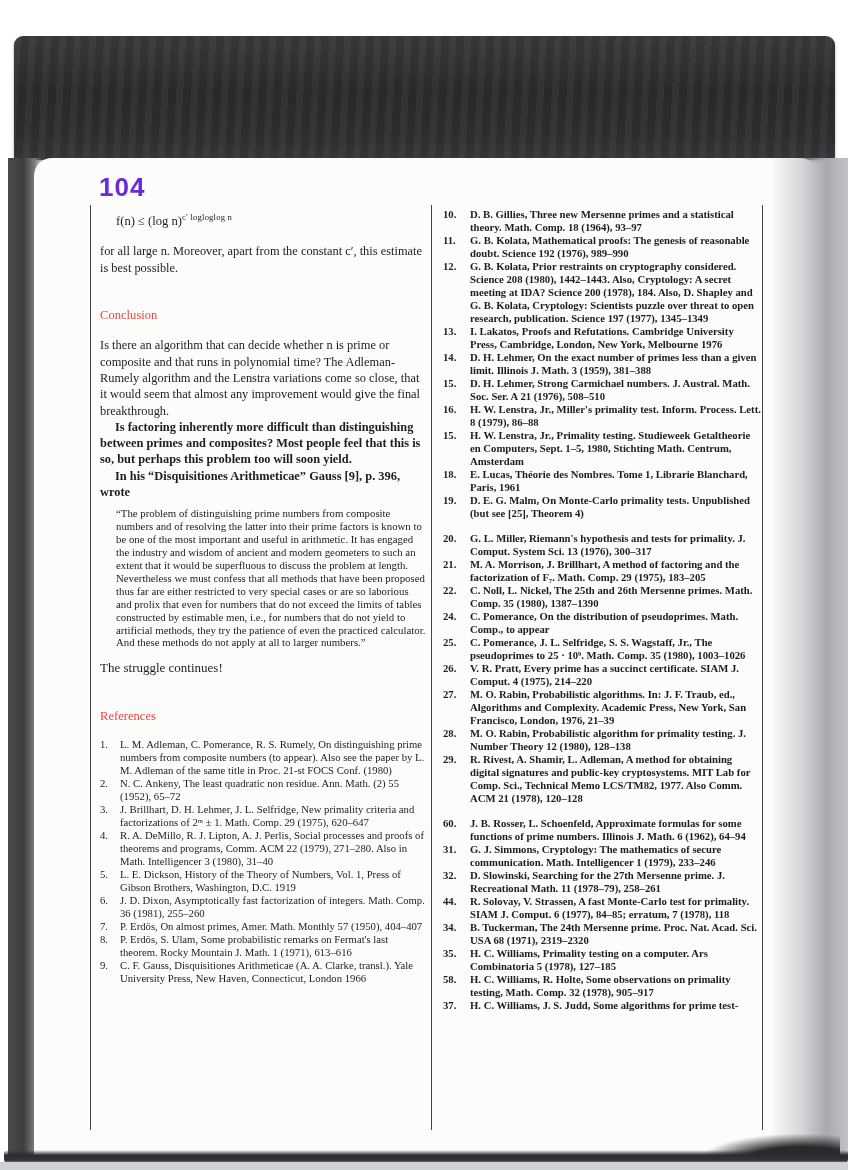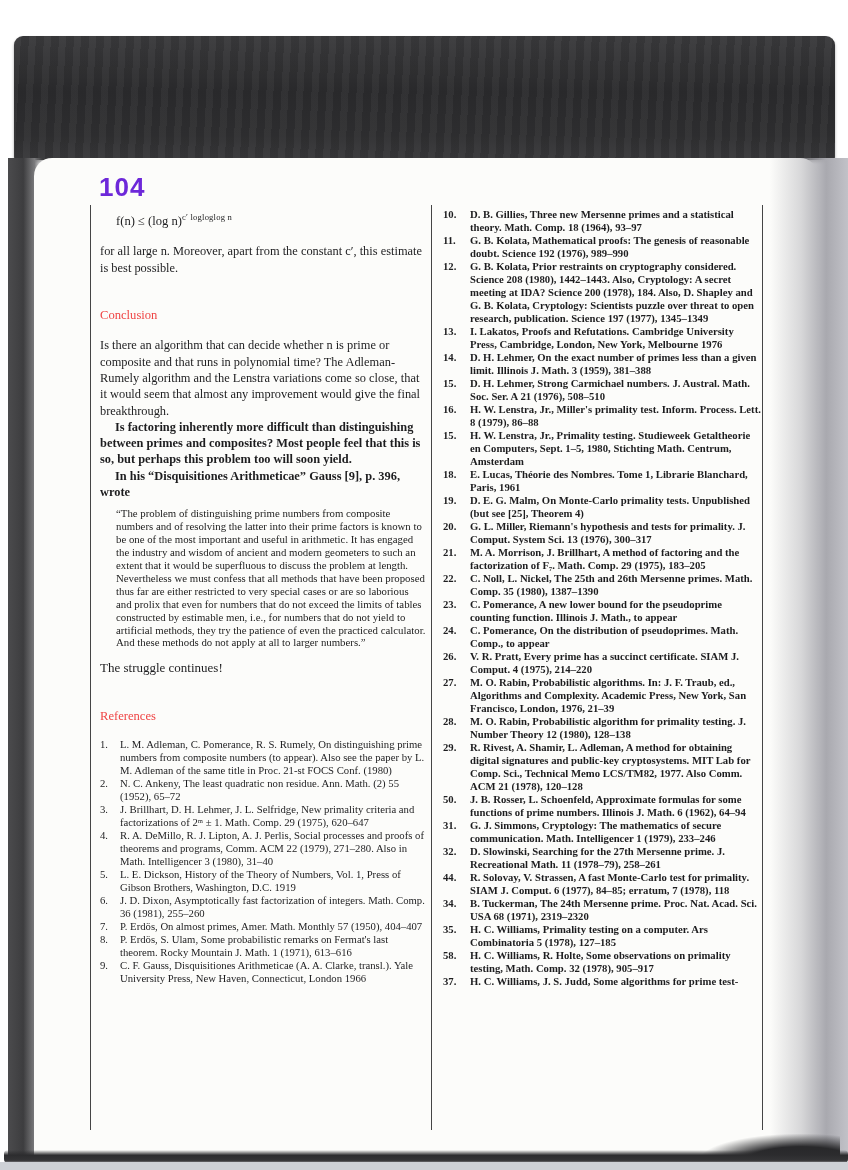--- a/index.html
+++ b/index.html
@@ -73,21 +73,21 @@
   .formula{margin:3px 0 0 16px;font-size:12.6px;}
   .formula sup{font-size:8.6px;letter-spacing:.2px;}
   .p-intro{margin:14px 0 0 0;}
   .h-sec{margin:31px 0 0 0;font-weight:400;font-size:12.6px;color:#ef4444;}
   .p1{margin:14px 0 0 0;}
   .p-ind{margin:0;text-indent:15px;font-weight:bold;}
   .quote{margin:7px 0 0 16px;font-size:10.8px;line-height:12.9px;color:#222;}
   .struggle{margin:11px 0 0 0;font-size:13px;}
   .refs{margin:14px 0 0 0;padding:0;list-style:none;font-size:10.7px;line-height:13px;}
   .ref{display:flex;margin:0;}
-  .ref.gap{margin-top:0;}
+  .ref.gap{margin-top:12px;}
   .ref-num{flex:none;text-align:left;}
   .refs-left .ref-num{width:20px;}
   .refs-right .ref-num{width:27px;}
   .ref-text{flex:1;}
 </style>
 </head>
 <body>
 
 <div class="band"></div>
 <div class="edge-left"></div>
@@ -201,45 +201,45 @@
     </li>
       <li class="ref">
       <span class="ref-num">21.</span>
       <span class="ref-text">M. A. Morrison, J. Brillhart, A method of factoring and the factorization of F₇. Math. Comp. 29 (1975), 183–205</span>
     </li>
       <li class="ref">
       <span class="ref-num">22.</span>
       <span class="ref-text">C. Noll, L. Nickel, The 25th and 26th Mersenne primes. Math. Comp. 35 (1980), 1387–1390</span>
     </li>
       <li class="ref">
-      <span class="ref-num">23.</span>
-      <span class="ref-text">C. Pomerance, A new lower bound for the pseudoprime counting function. Illinois J. Math., to appear</span>
-    </li>
-      <li class="ref">
       <span class="ref-num">24.</span>
       <span class="ref-text">C. Pomerance, On the distribution of pseudoprimes. Math. Comp., to appear</span>
     </li>
       <li class="ref">
+      <span class="ref-num">25.</span>
+      <span class="ref-text">C. Pomerance, J. L. Selfridge, S. S. Wagstaff, Jr., The pseudoprimes to 25 · 10⁹. Math. Comp. 35 (1980), 1003–1026</span>
+    </li>
+      <li class="ref">
       <span class="ref-num">26.</span>
       <span class="ref-text">V. R. Pratt, Every prime has a succinct certificate. SIAM J. Comput. 4 (1975), 214–220</span>
     </li>
       <li class="ref">
       <span class="ref-num">27.</span>
       <span class="ref-text">M. O. Rabin, Probabilistic algorithms. In: J. F. Traub, ed., Algorithms and Complexity. Academic Press, New York, San Francisco, London, 1976, 21–39</span>
     </li>
       <li class="ref">
       <span class="ref-num">28.</span>
       <span class="ref-text">M. O. Rabin, Probabilistic algorithm for primality testing. J. Number Theory 12 (1980), 128–138</span>
     </li>
       <li class="ref">
       <span class="ref-num">29.</span>
       <span class="ref-text">R. Rivest, A. Shamir, L. Adleman, A method for obtaining digital signatures and public-key cryptosystems. MIT Lab for Comp. Sci., Technical Memo LCS/TM82, 1977. Also Comm. ACM 21 (1978), 120–128</span>
     </li>
       <li class="ref gap">
-      <span class="ref-num">50.</span>
+      <span class="ref-num">60.</span>
       <span class="ref-text">J. B. Rosser, L. Schoenfeld, Approximate formulas for some functions of prime numbers. Illinois J. Math. 6 (1962), 64–94</span>
     </li>
       <li class="ref">
       <span class="ref-num">31.</span>
       <span class="ref-text">G. J. Simmons, Cryptology: The mathematics of secure communication. Math. Intelligencer 1 (1979), 233–246</span>
     </li>
       <li class="ref">
       <span class="ref-num">32.</span>
       <span class="ref-text">D. Slowinski, Searching for the 27th Mersenne prime. J. Recreational Math. 11 (1978–79), 258–261</span>
     </li>

